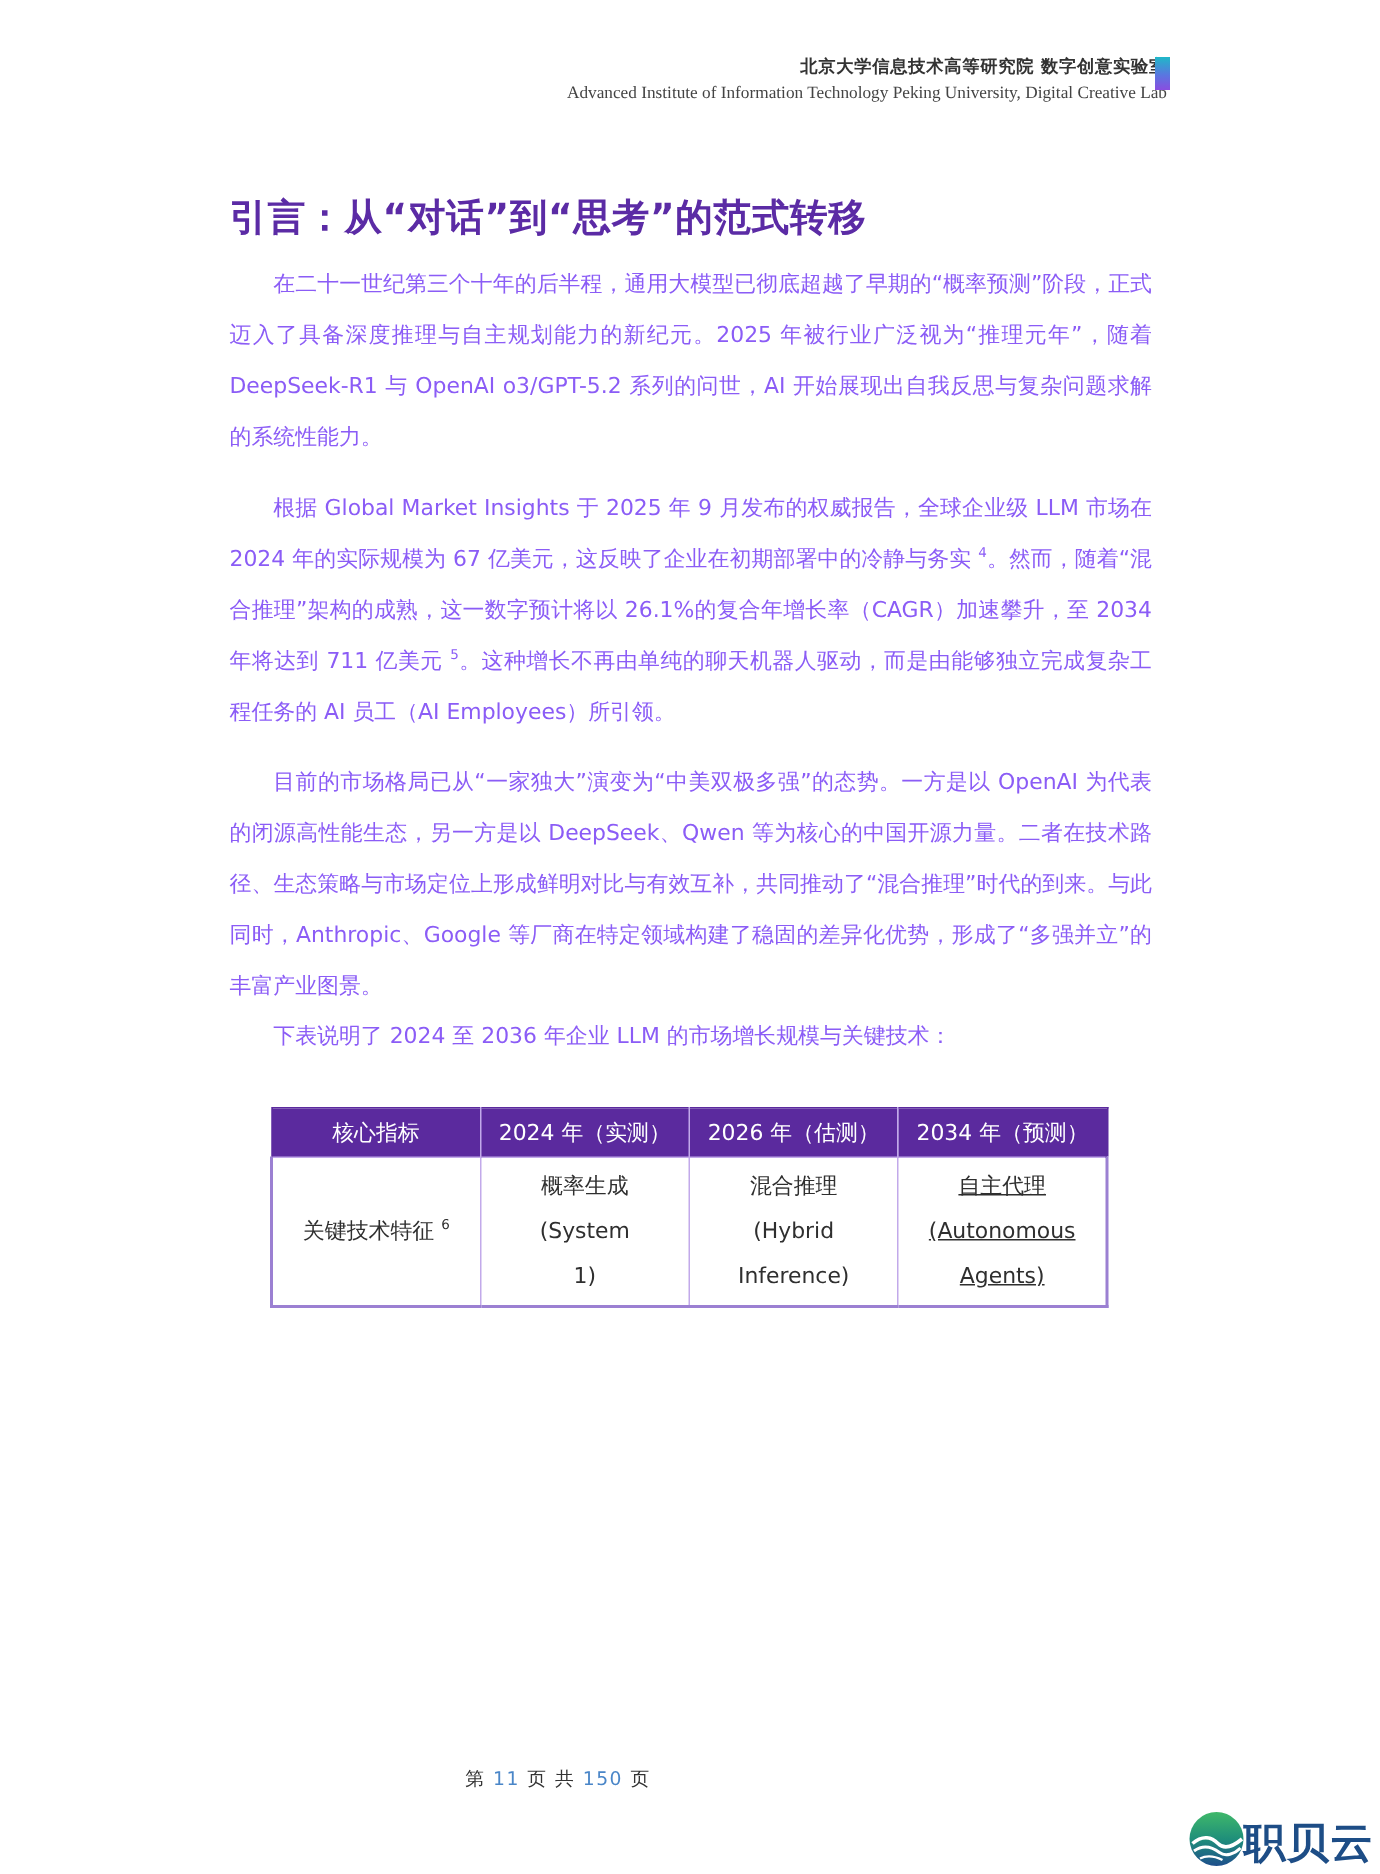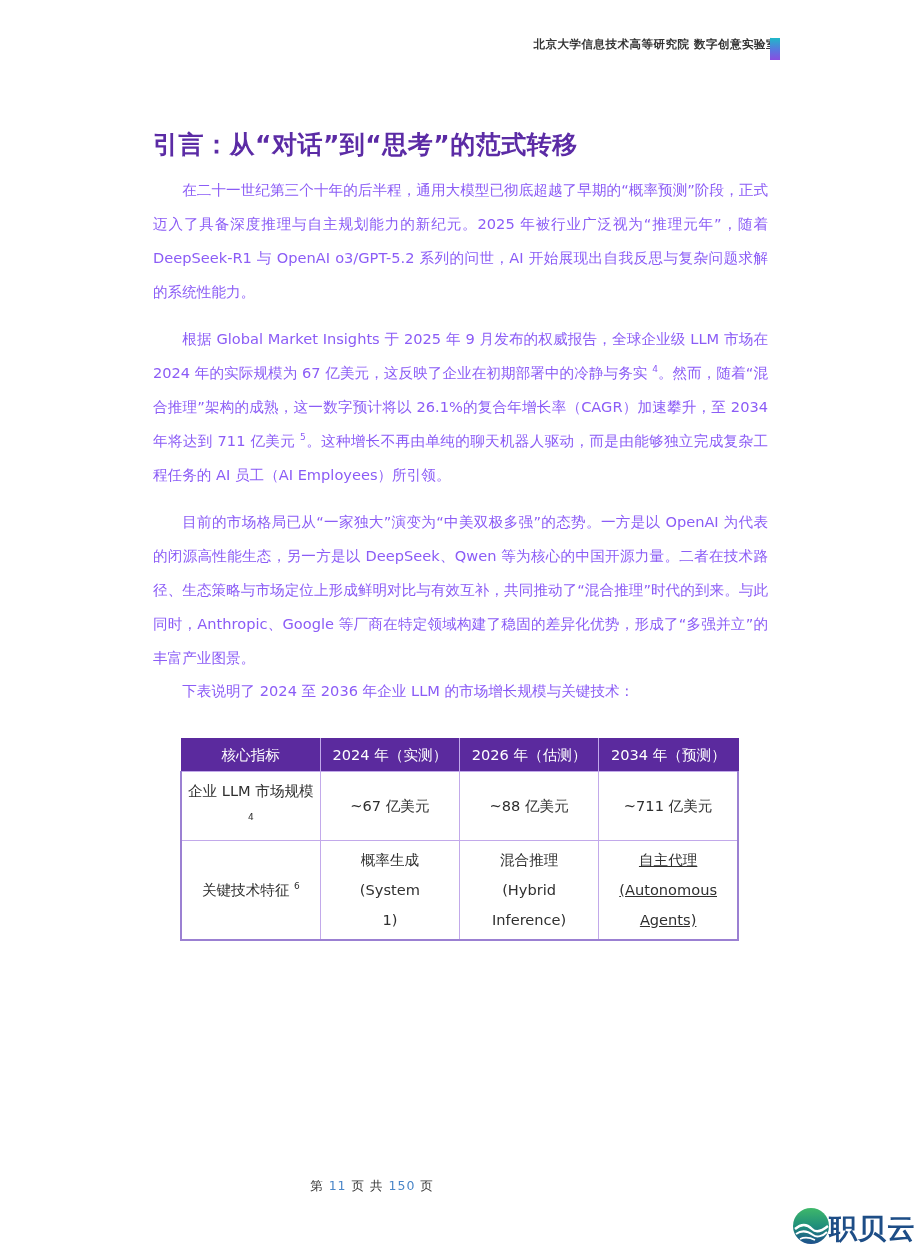--- a/index.html
+++ b/index.html
@@ -30,20 +30,21 @@
   .footer .num { color: #4a86c8; }
   .logo { position: absolute; left: 792px; top: 1206px; width: 128px; height: 40px; }
   .logo-text { position: absolute; left: 37px; top: 4px; font-size: 28px; font-weight: bold; color: #1d4d86; letter-spacing: 1px; }
 </style>
 </head>
 <body>
 
 <div>
   <div class="hdr">
     <div class="hdr-cn">北京大学信息技术高等研究院  数字创意实验室</div>
+    <div class="hdr-en">Advanced Institute of Information Technology Peking University, Digital Creative Lab</div>
   </div>
   <div class="hdr-bar"></div>
 </div>
 
 <h1 class="title" style="margin:0;">引言：从“对话”到“思考”的范式转移</h1>
 
 <div class="para" style="top:173px;">
   <p>在二十一世纪第三个十年的后半程，通用大模型已彻底超越了早期的“概率预测”阶段，正式迈入了具备深度推理与自主规划能力的新纪元。2025 年被行业广泛视为“推理元年”，随着 DeepSeek-R1 与 OpenAI o3/GPT-5.2 系列的问世，AI 开始展现出自我反思与复杂问题求解的系统性能力。</p>
 </div>
 
@@ -62,26 +63,20 @@
 <table class="tbl">
   <thead>
     <tr>
       <th class="c1">核心指标</th>
       <th class="c2">2024 年（实测）</th>
       <th class="c3">2026 年（估测）</th>
       <th class="c4">2034 年（预测）</th>
     </tr>
   </thead>
   <tbody>
-    <tr style="height:64px;">
-      <td><span>企业 LLM 市场规模</span> <sup>4</sup></td>
-      <td>~67 亿美元</td>
-      <td>~88 亿美元</td>
-      <td>~711 亿美元</td>
-    </tr>
     <tr style="height:96px;">
       <td><span>关键技术特征</span> <sup>6</sup></td>
       <td style="padding:4px 30px;">概率生成 (System 1)</td>
       <td style="padding:4px 28px;">混合推理 (Hybrid Inference)</td>
       <td style="padding:4px 16px;text-decoration:underline;">自主代理 (Autonomous Agents)</td>
     </tr>
   </tbody>
 </table>
 
 <div class="footer">

